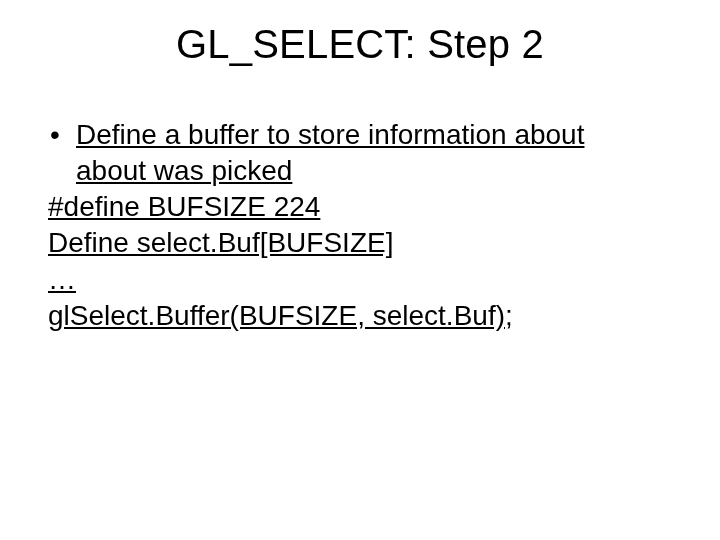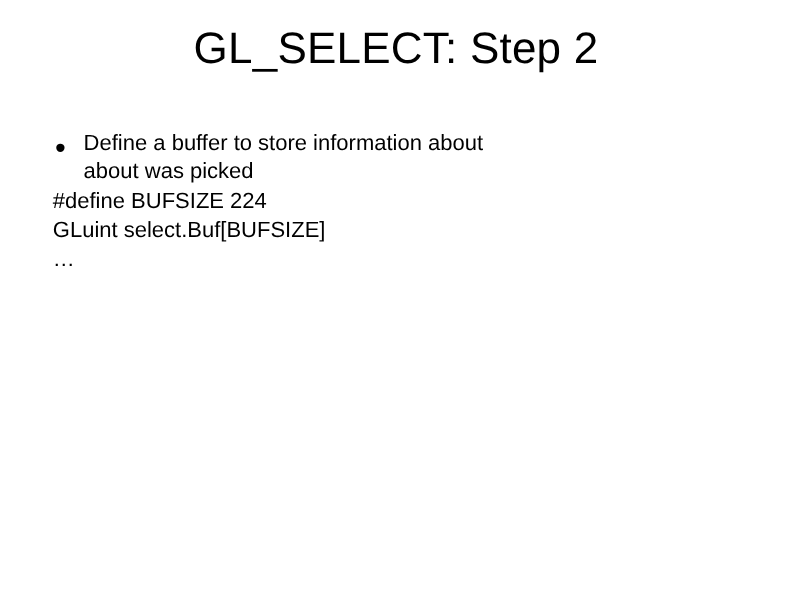--- a/index.html
+++ b/index.html
@@ -25,22 +25,23 @@
     text-align: center;
     font-size: 40px;
     font-weight: 400;
     letter-spacing: 0.2px;
   }
   .body {
     position: absolute;
     top: 118px;
     left: 48px;
     right: 48px;
-    font-size: 20px;
+    font-size: 28px;
     line-height: 1.22;
+    text-decoration: underline;
   }
   .bullet {
     position: relative;
     padding-left: 28px;
     margin: 0 0 2px 0;
   }
   .bullet::before {
     content: "•";
     position: absolute;
     left: 2px;
@@ -62,16 +63,17 @@
 
 <div class="slide">
   <div class="title">GL_SELECT: Step 2</div>
 
   <div class="body">
     <div class="bullet">
       <span>Define a buffer to store information about</span>
     </div>
     <div class="bullet-cont">about was picked</div>
     <div class="plain">#define BUFSIZE 224</div>
-    <div class="plain">GLuint select.Buf[BUFSIZE]</div>
+    <div class="plain">Define select.Buf[BUFSIZE]</div>
     <div class="plain">…</div>
+    <div class="plain">glSelect.Buffer(BUFSIZE, select.Buf);</div>
   </div>
 </div>
 
 </body></html>

